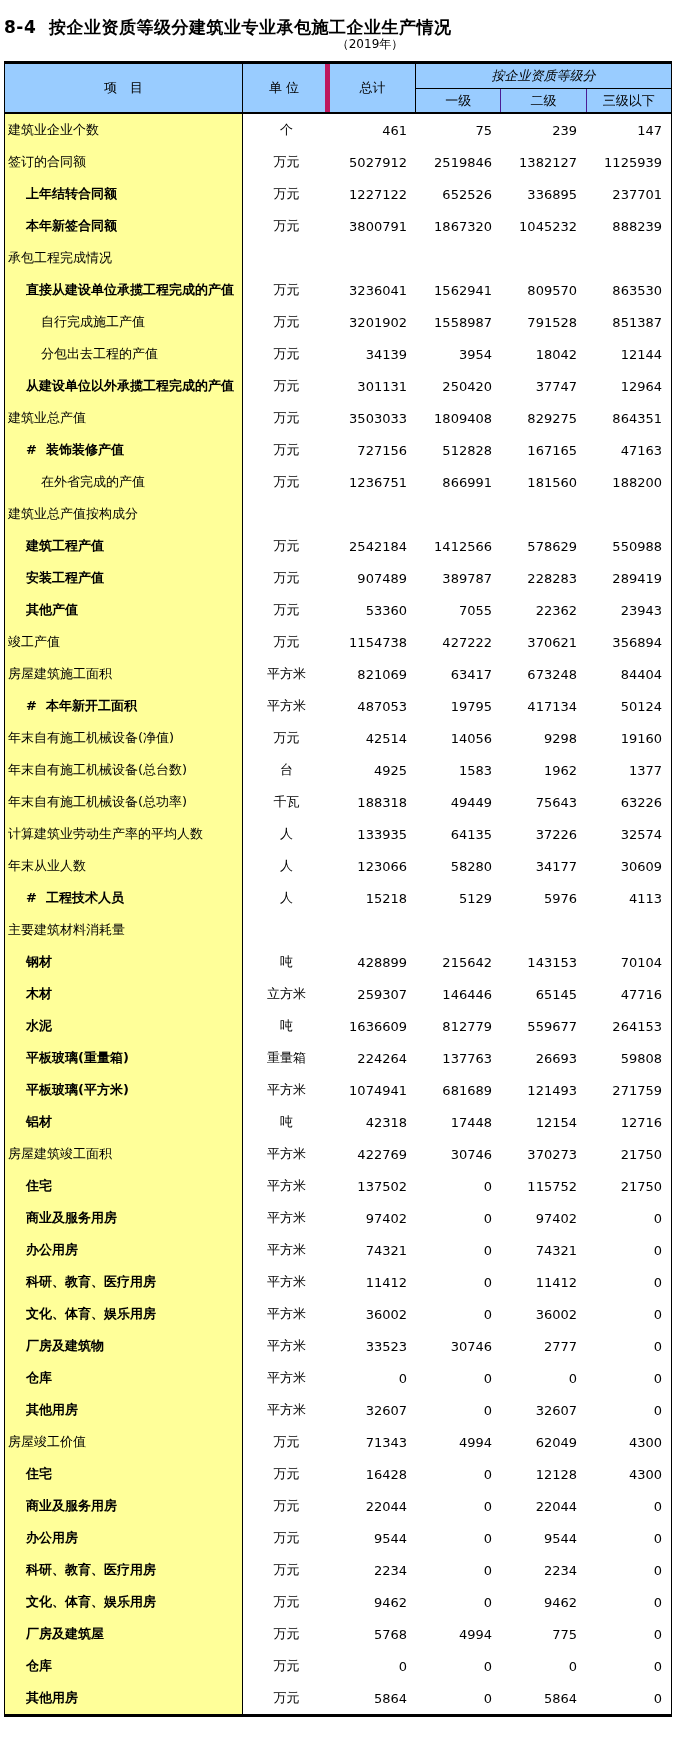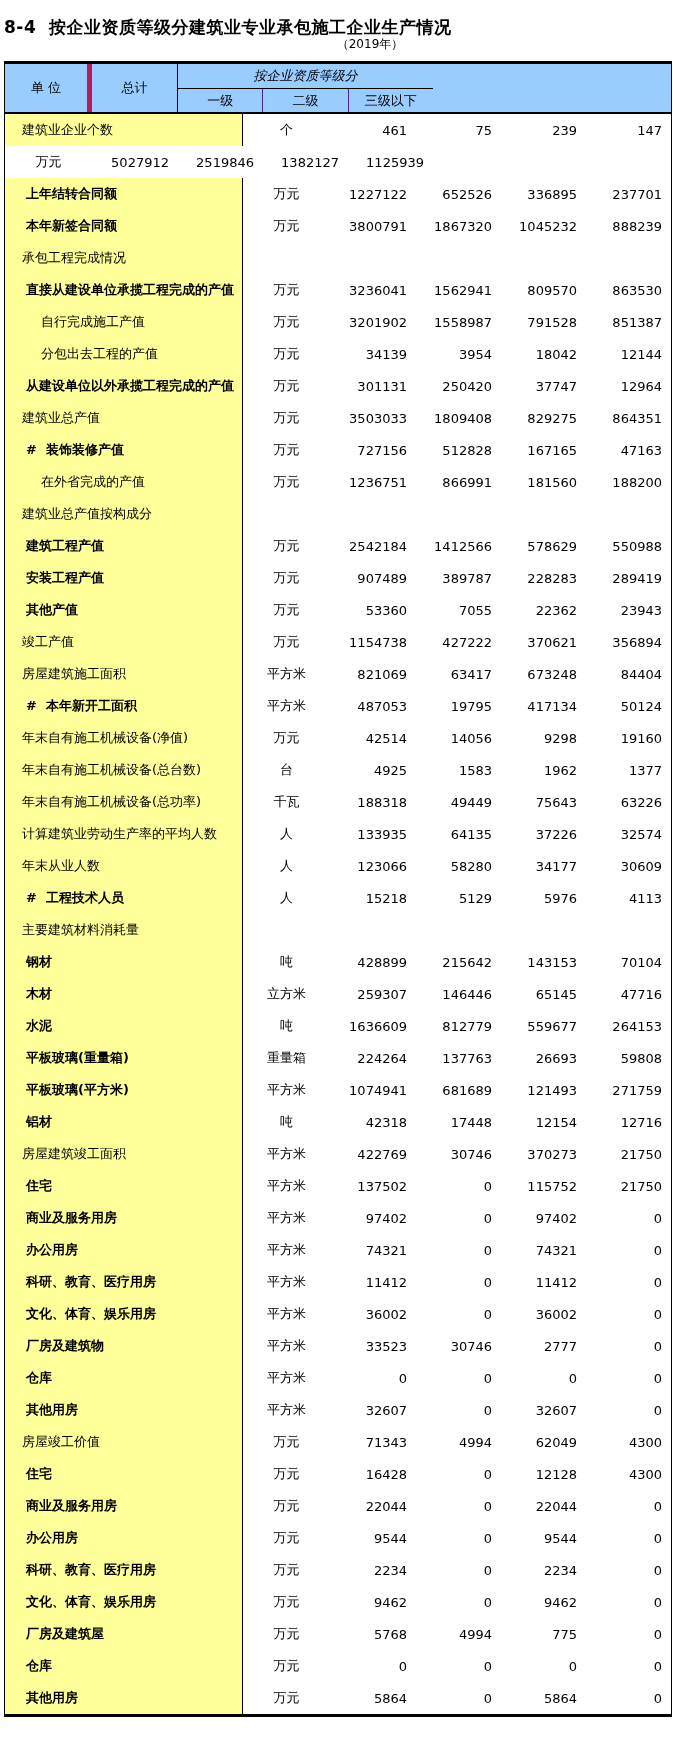--- a/index.html
+++ b/index.html
@@ -37,32 +37,33 @@
   .sub + .sub { border-left:1px solid #4c1d95; }
   .tbody { background:#fff; }
   .row { display:flex; height:32px; font-size:13px; }
   .cell { display:flex; align-items:center; }
   .cell.item { width:238px; background:#FFFF99; border-right:1px solid #000; white-space:pre; }
   .cell.unit { width:87px; justify-content:center; }
   .cell.num  { justify-content:flex-end; padding-right:9px;
                font-family:"DejaVu Sans","Liberation Sans",sans-serif; }
   .cell.total { width:86px; }
   .cell.g     { width:85px; }
-  .ind0 { padding-left:17px; }
+  .ind0 { padding-left:3px; }
   .ind1 { padding-left:21px;font-weight:bold; }
   .ind2 { padding-left:36px; }
 </style>
 </head>
 <body>
 
 <div class="title">8-4  按企业资质等级分建筑业专业承包施工企业生产情况</div>
 <div class="subtitle">（2019年）</div>
 
 <div class="stat-table">
   <div class="thead">
+    <div class="th item-h">项　目</div>
     <div class="th unit-h">单 位</div>
     <div class="th total-h">总计</div>
     <div class="group-h">
       <div class="group-top">按企业资质等级分</div>
       <div class="group-cols">
         <div class="sub">一级</div>
         <div class="sub">二级</div>
         <div class="sub">三级以下</div>
       </div>
     </div>
@@ -70,20 +71,21 @@
   <div class="tbody" id="tbody">
       <div class="row">
     <div class="cell item ind0">建筑业企业个数</div>
     <div class="cell unit">个</div>
     <div class="cell num total">461</div>
     <div class="cell num g">75</div>
     <div class="cell num g">239</div>
     <div class="cell num g">147</div>
   </div>
       <div class="row">
+    <div class="cell item ind0">签订的合同额</div>
     <div class="cell unit">万元</div>
     <div class="cell num total">5027912</div>
     <div class="cell num g">2519846</div>
     <div class="cell num g">1382127</div>
     <div class="cell num g">1125939</div>
   </div>
       <div class="row">
     <div class="cell item ind1">上年结转合同额</div>
     <div class="cell unit">万元</div>
     <div class="cell num total">1227122</div>

